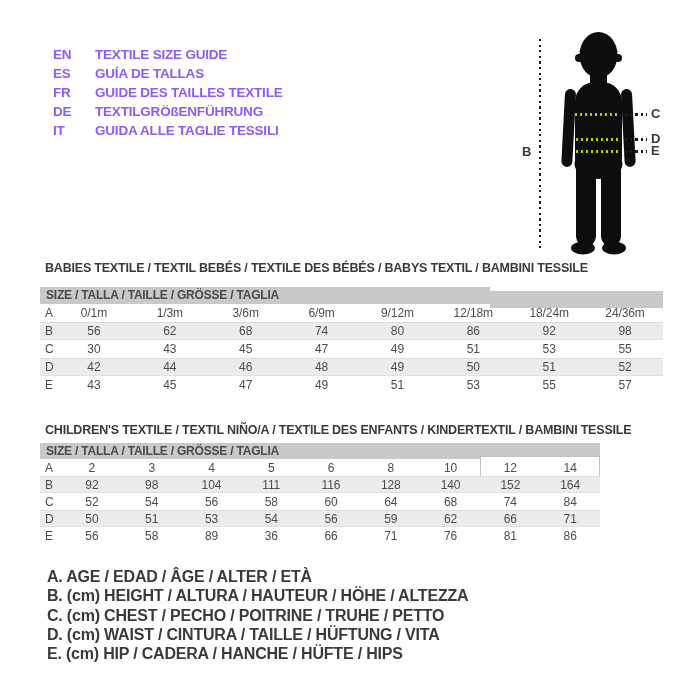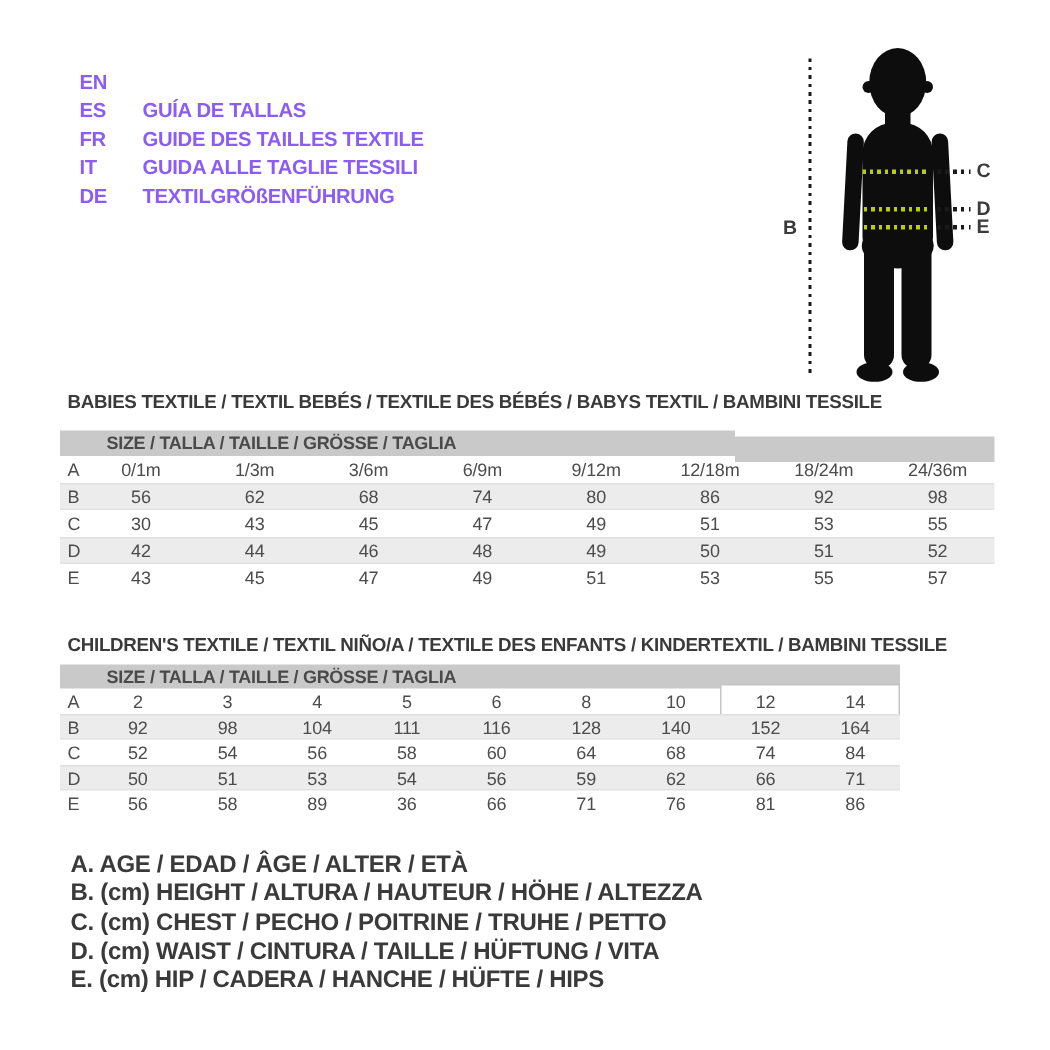--- a/index.html
+++ b/index.html
@@ -39,21 +39,21 @@
   
   .size-table { position:absolute; left:40px; }
   #babies-table { top:287px; width:623px; }
   #children-table { top:443px; width:560px; }
 
   .bar, .bar-left, .bar-right { background:#c9c9c9; position:absolute; z-index:0; }
   #babies-table .bar-left  { left:0; top:0; width:450px; height:17px; }
   #babies-table .bar-right { left:450px; top:4px; width:173px; height:17px; }
   #children-table .bar { left:0; top:0; width:560px; height:16px; }
   .bar-text { position:absolute; left:6px; top:0; height:17px; line-height:17px;
-              font-weight:bold; font-size:12px; color:#4a4a4a; letter-spacing:-0.2px; z-index:1; white-space:nowrap;margin-left:25px; }
+              font-weight:bold; font-size:12px; color:#4a4a4a; letter-spacing:-0.2px; z-index:1; white-space:nowrap; }
   #children-table .bar-text { height:16px; line-height:16px; }
 
   .t-rows { position:relative; }
   #babies-table .t-rows { padding-top:17px; }
   #children-table .t-rows { padding-top:16px; }
 
   .t-row { display:flex; align-items:center; position:relative; z-index:2;
            font-size:12px; color:#4c4c4c; letter-spacing:-0.1px; }
   #babies-table .t-row { height:18px; }
   #children-table .t-row { height:17px; }
@@ -72,36 +72,37 @@
   .legend { position:absolute; left:47px; top:567px; }
   .legend-line { font-weight:bold; font-size:16px; color:#3a3a3a;
                  line-height:19.3px; letter-spacing:-0.2px; white-space:nowrap; }
 </style>
 </head>
 <body>
 
 <div class="lang-list">
   <div class="lang-row">
     <span class="lang-code">EN</span>
+    <span class="lang-title">TEXTILE SIZE GUIDE</span>
   </div>
   <div class="lang-row">
     <span class="lang-code">ES</span>
     <span class="lang-title">GUÍA DE TALLAS</span>
   </div>
   <div class="lang-row">
     <span class="lang-code">FR</span>
     <span class="lang-title">GUIDE DES TAILLES TEXTILE</span>
   </div>
   <div class="lang-row">
+    <span class="lang-code">DE</span>
+    <span class="lang-title">TEXTILGRÖßENFÜHRUNG</span>
+  </div>
+  <div class="lang-row">
     <span class="lang-code">IT</span>
     <span class="lang-title">GUIDA ALLE TAGLIE TESSILI</span>
-  </div>
-  <div class="lang-row">
-    <span class="lang-code">DE</span>
-    <span class="lang-title">TEXTILGRÖßENFÜHRUNG</span>
   </div>
 </div>
 
 <div class="figure">
   <svg width="90" height="235" viewBox="0 0 90 235">
     <g fill="#0d0d0d">
       <ellipse cx="43.5" cy="30" rx="19" ry="23"></ellipse>
       <circle cx="24" cy="33" r="4"></circle>
       <circle cx="63" cy="33" r="4"></circle>
       <rect x="35" y="46" width="17" height="14"></rect>

